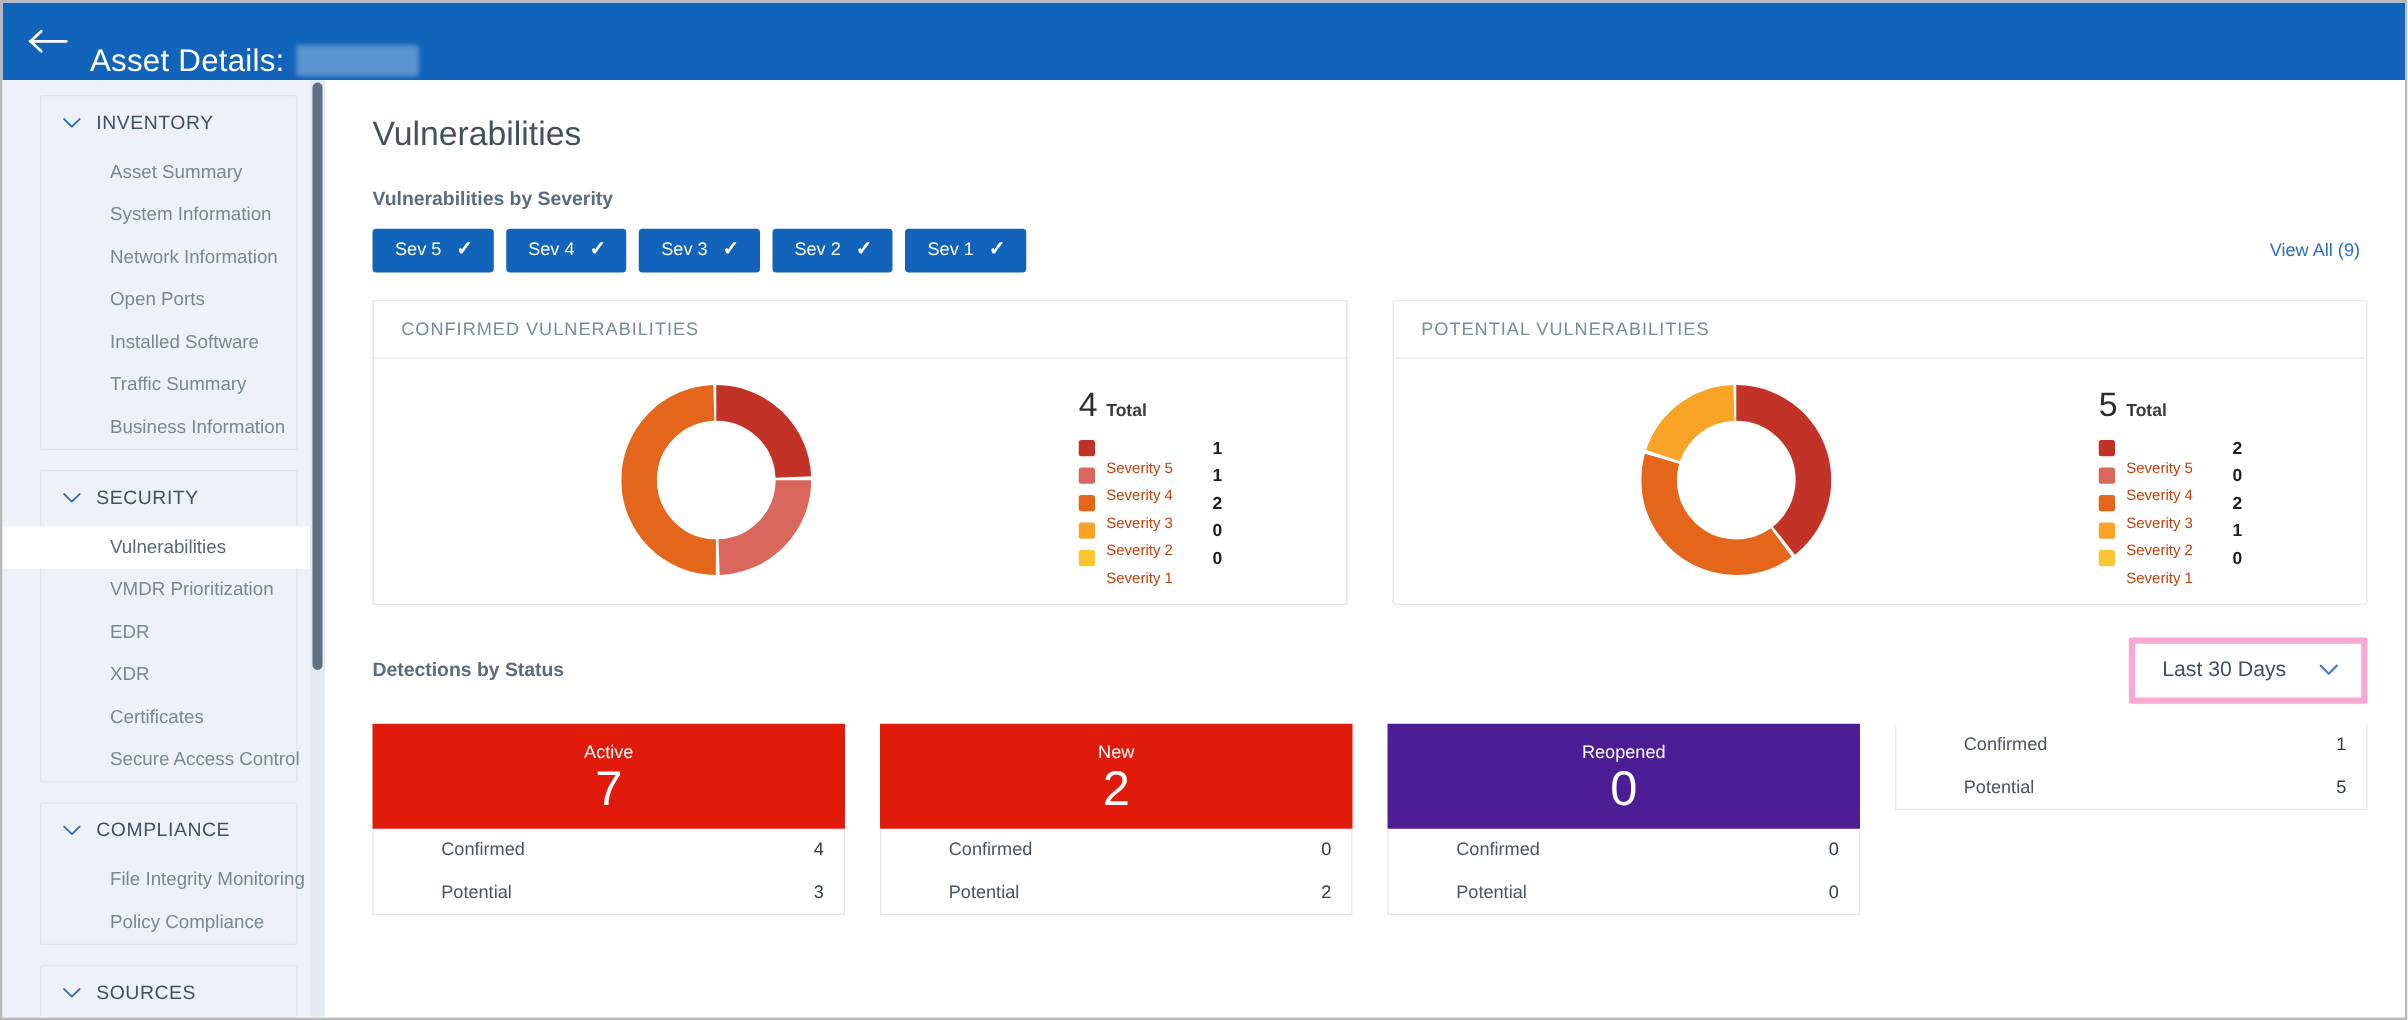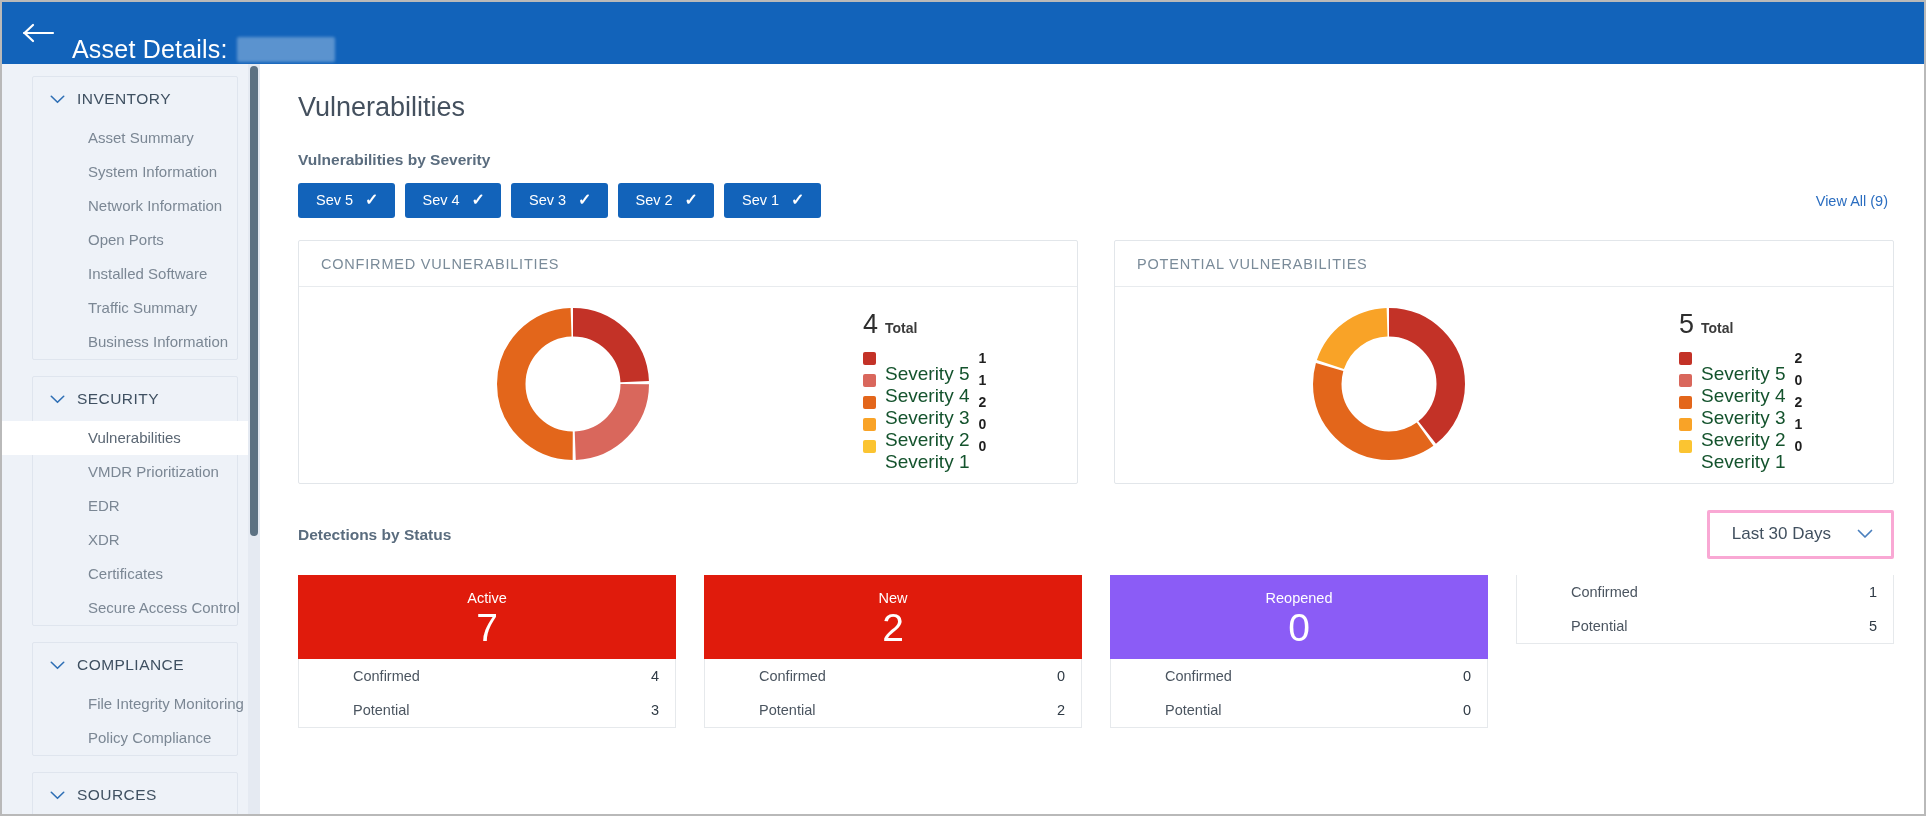--- a/index.html
+++ b/index.html
@@ -71,21 +71,21 @@
     height: 100%;
   }
   .nav-group {
     margin: 0 22px 16px 30px;
     border: 1px solid #dfe5ee;
     border-radius: 2px;
     background: transparent;
   }
   .group-head {
     display: flex;
-    align-items: center;
+    align-items: flex-start;
     gap: 12px;
     padding: 13px 0 13px 16px;
     cursor: pointer;
   }
   .chev {
     width: 16px; height: 16px;
     flex: none;
     display: flex; align-items: center; justify-content: center;
   }
   .group-title {
@@ -237,43 +237,43 @@
     align-items: center;
     gap: 9px;
     height: 22px;
   }
   .swatch {
     width: 13px; height: 13px;
     border-radius: 2px;
     flex: none;
   }
   .legend-name {
-    font-size: 19px;
-    color: #14532d;
+    font-size: 12px;
+    color: #c2410c;
     min-width: 76px;
     margin-top: 32px;
   }
   .legend-val {
     font-size: 14px;
     color: #1f1f1f;
     font-weight: bold;
   }
   
   .legend.right .legend-total { justify-content: flex-start; padding-left: 16px; }
   .legend.right .legend-row { padding-left: 16px; }
 
   
   .det-head {
     display: flex;
     align-items: center;
     margin-bottom: 16px;
   }
   .dropdown {
     margin-left: auto;
-    border: 3px solid #f9a8d4;
+    border: 5px solid #f9a8d4;
     border-radius: 2px;
     padding: 11px 18px 12px 22px;
     min-width: 148px;
     display: flex;
     align-items: flex-end;
     gap: 26px;
     font-size: 17px;
     color: #41505f;
     cursor: pointer;
     background: #fff;
@@ -561,21 +561,21 @@
                 <span>Confirmed</span>
                 <span class="v">0</span>
               </div>
               <div class="card-row">
                 <span>Potential</span>
                 <span class="v">2</span>
               </div>
             </div>
           </div>
           <div class="card">
-            <div class="card-top" style="background:#8b5cf6">
+            <div class="card-top" style="background:#4c1d95">
               <div class="t">Reopened</div>
               <div class="n">0</div>
             </div>
             <div class="card-rows">
               <div class="card-row">
                 <span>Confirmed</span>
                 <span class="v">0</span>
               </div>
               <div class="card-row">
                 <span>Potential</span>

